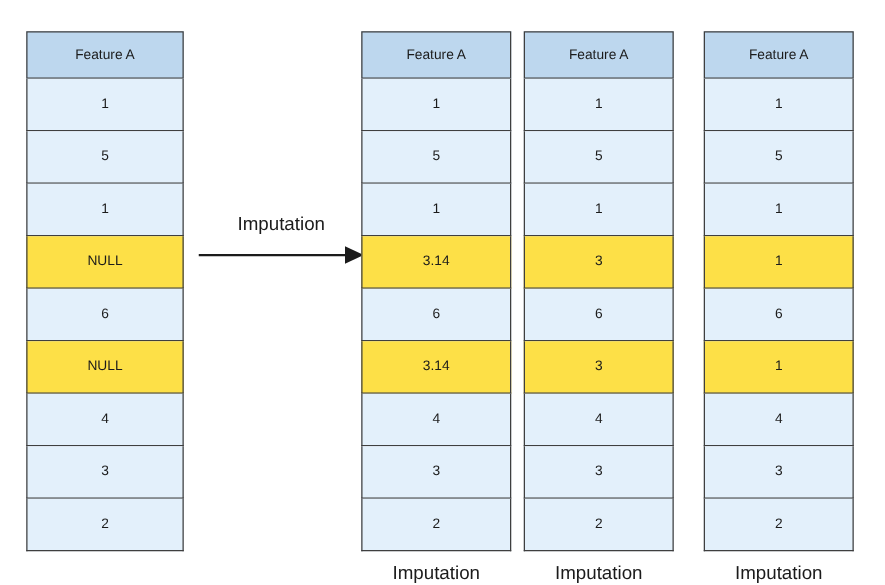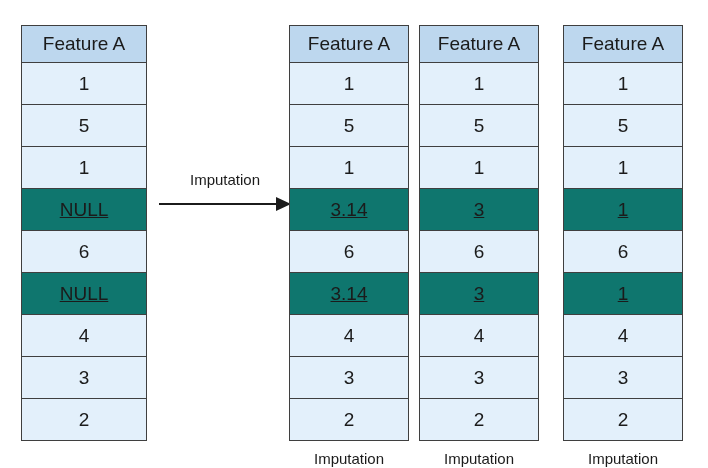--- a/index.html
+++ b/index.html
@@ -31,21 +31,21 @@
   .tbl {
     border-collapse: separate;
     border-spacing: 0;
     table-layout: fixed;
   }
 
   .tbl td {
     border: 1.6px solid #3f3f3f;
     text-align: center;
     vertical-align: middle;
-    font-size: 19px;
+    font-size: 11px;
     color: #1b1b1b;
     padding: 0;
     height: 41px;
     line-height: 41px;
     box-sizing: border-box;
   }
 
   .tbl tr + tr td {
     border-top: none;
   }
@@ -55,22 +55,21 @@
     height: 36px !important;
     line-height: 36px !important;
     font-size: 15px;
   }
 
   .cell-normal {
     background: #e3f0fb;
   }
 
   .cell-missing {
-    background: #0f766e;
-    text-decoration: underline;
+    background: #fde047;
   }
 
   .caption {
     text-align: center;
     font-size: 15px;
     color: #1b1b1b;
     line-height: 21px;
     margin-top: 7px;
     white-space: pre-line;
   }

